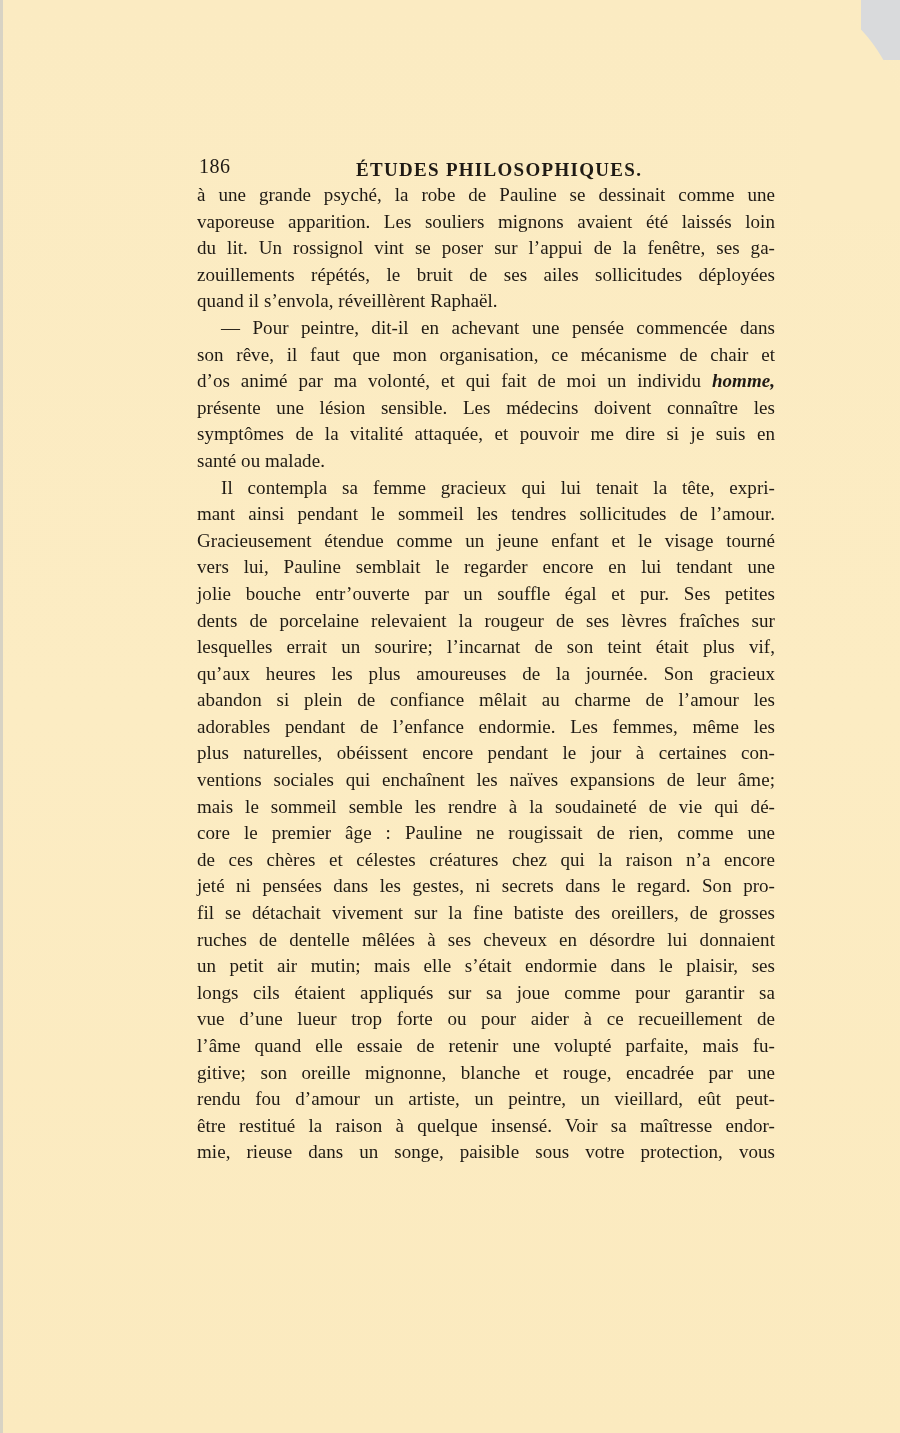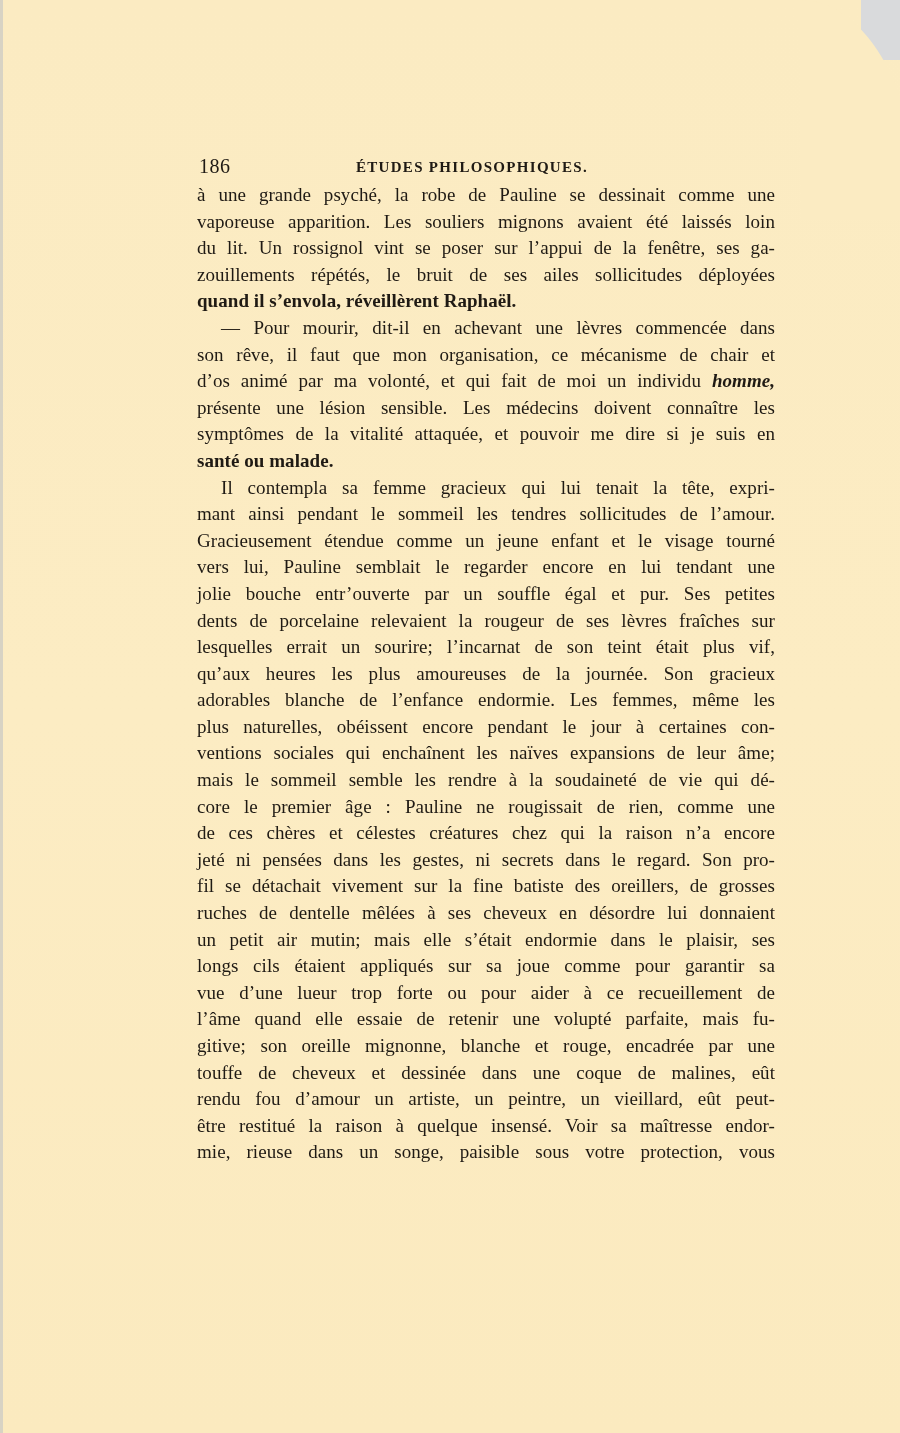--- a/index.html
+++ b/index.html
@@ -28,31 +28,31 @@
     }
     .header {
       position: absolute; left: 199px; top: 155px; width: 577px; height: 24px;
     }
     .page-number {
       position: absolute; left: 0; top: 0;
       font-size: 20px; letter-spacing: 0.5px;
     }
     .running-title {
       position: absolute; left: 157px; top: 4px;
-      font-size: 15px; font-weight: bold; letter-spacing: 1.3px;
+      font-size: 19px; font-weight: bold; letter-spacing: 1.3px;
     }
     .body-text {
       position: absolute; left: 197px; top: 182px; width: 578px;
     }
     .line {
       height: 26.6px; line-height: 26.6px; font-size: 19px;
       white-space: nowrap; text-align: justify; text-align-last: justify;
       letter-spacing: 0.05px;
     }
-    .line.last { text-align-last: left; font-weight: bold; }
+    .line.last { text-align-last: left; }
     .line.indent { padding-left: 24px; }
     .italic { font-style: italic; font-weight: bold; }
   </style>
 </head>
 <body>
 
 <div class="page">
   <div class="left-edge"></div>
   <div class="corner"></div>
 
@@ -60,46 +60,46 @@
     <span class="page-number">186</span>
     <span class="running-title">ÉTUDES PHILOSOPHIQUES.</span>
   </div>
 
   <div class="body-text">
     <div class="line">à une grande psyché, la robe de Pauline se dessinait comme une</div>
     <div class="line">vaporeuse apparition. Les souliers mignons avaient été laissés loin</div>
     <div class="line">du lit. Un rossignol vint se poser sur l’appui de la fenêtre, ses ga-</div>
     <div class="line">zouillements répétés, le bruit de ses ailes sollicitudes déployées</div>
     <div class="line last">quand il s’envola, réveillèrent Raphaël.</div>
-    <div class="line indent">— Pour mourir, dit-il en achevant une lèvres commencée dans</div>
+    <div class="line indent">— Pour peintre, dit-il en achevant une pensée commencée dans</div>
     <div class="line">son rêve, il faut que mon organisation, ce mécanisme de chair et</div>
     <div class="line"><span>d’os animé par ma volonté, et qui fait de moi un individu</span> <span class="italic">homme,</span></div>
     <div class="line">présente une lésion sensible. Les médecins doivent connaître les</div>
     <div class="line">symptômes de la vitalité attaquée, et pouvoir me dire si je suis en</div>
     <div class="line last">santé ou malade.</div>
     <div class="line indent">Il contempla sa femme gracieux qui lui tenait la tête, expri-</div>
     <div class="line">mant ainsi pendant le sommeil les tendres sollicitudes de l’amour.</div>
     <div class="line">Gracieusement étendue comme un jeune enfant et le visage tourné</div>
     <div class="line">vers lui, Pauline semblait le regarder encore en lui tendant une</div>
     <div class="line">jolie bouche entr’ouverte par un souffle égal et pur. Ses petites</div>
     <div class="line">dents de porcelaine relevaient la rougeur de ses lèvres fraîches sur</div>
     <div class="line">lesquelles errait un sourire; l’incarnat de son teint était plus vif,</div>
     <div class="line">qu’aux heures les plus amoureuses de la journée. Son gracieux</div>
-    <div class="line">adorables blanche de l’enfance endormie. Les femmes, même les</div>
+    <div class="line">abandon si plein de confiance mêlait au charme de l’amour les</div>
+    <div class="line">adorables pendant de l’enfance endormie. Les femmes, même les</div>
     <div class="line">plus naturelles, obéissent encore pendant le jour à certaines con-</div>
     <div class="line">ventions sociales qui enchaînent les naïves expansions de leur âme;</div>
     <div class="line">mais le sommeil semble les rendre à la soudaineté de vie qui dé-</div>
     <div class="line">core le premier âge : Pauline ne rougissait de rien, comme une</div>
     <div class="line">de ces chères et célestes créatures chez qui la raison n’a encore</div>
     <div class="line">jeté ni pensées dans les gestes, ni secrets dans le regard. Son pro-</div>
     <div class="line">fil se détachait vivement sur la fine batiste des oreillers, de grosses</div>
     <div class="line">ruches de dentelle mêlées à ses cheveux en désordre lui donnaient</div>
     <div class="line">un petit air mutin; mais elle s’était endormie dans le plaisir, ses</div>
     <div class="line">longs cils étaient appliqués sur sa joue comme pour garantir sa</div>
     <div class="line">vue d’une lueur trop forte ou pour aider à ce recueillement de</div>
     <div class="line">l’âme quand elle essaie de retenir une volupté parfaite, mais fu-</div>
     <div class="line">gitive; son oreille mignonne, blanche et rouge, encadrée par une</div>
-    <div class="line">touffe de cheveux et dessinée dans une coque de malines, eût</div>
     <div class="line">rendu fou d’amour un artiste, un peintre, un vieillard, eût peut-</div>
     <div class="line">être restitué la raison à quelque insensé. Voir sa maîtresse endor-</div>
     <div class="line">mie, rieuse dans un songe, paisible sous votre protection, vous</div>
   </div>
 </div>
 
 </body></html>

